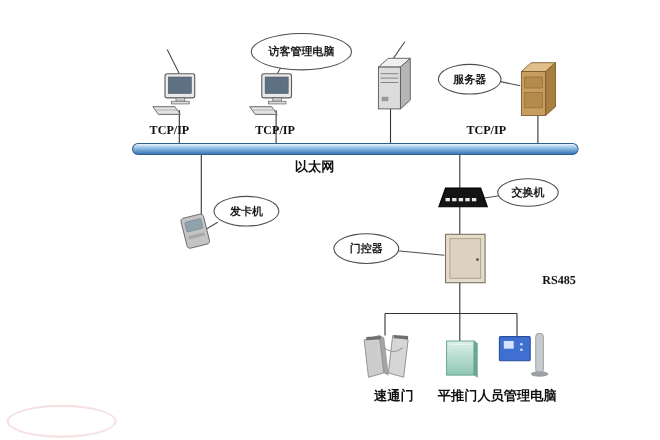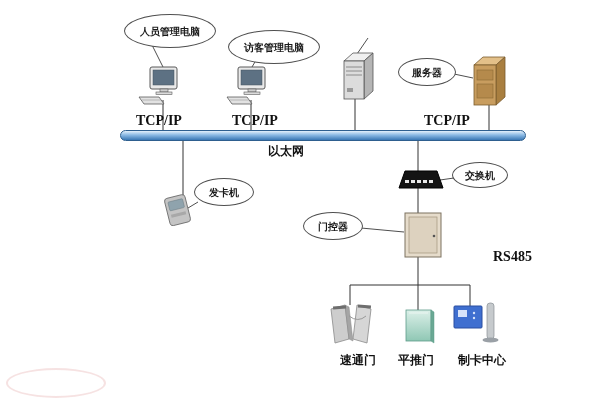--- a/index.html
+++ b/index.html
@@ -29,21 +29,21 @@
     z-index: 3;
   }
   .lbl {
     position: absolute;
     font-weight: 700;
     color: #111111;
     z-index: 3;
     white-space: nowrap;
     font-family: Liberation Mono, monospace;
   }
-  .lbl.tcpip { font-size: 14px; font-family: "Liberation Serif", serif; }
+  .lbl.tcpip { font-size: 11px; font-family: "Liberation Serif", serif; }
   .lbl.big { font-size: 12px; }
   .lbl.center { text-align: right; }
   .eth-bar {
     position: absolute;
     left: 120px; top: 130px;
     width: 406px; height: 11px;
     border: 1px solid #2e5f8f;
     border-radius: 6px;
     background: linear-gradient(180deg, #e3f0fb 0%, #8ab9e4 45%, #3a77b4 100%);
     z-index: 2;
@@ -170,21 +170,20 @@
       <rect x="458" y="310" width="9" height="7" fill="#d7e3fa"></rect>
       <circle cx="474" cy="313" r="1.2" fill="#d7e3fa"></circle>
       <circle cx="474" cy="318" r="1.2" fill="#d7e3fa"></circle>
       <rect x="487" y="303" width="7" height="36" rx="3" fill="#c6cacd" stroke="#8a9096" stroke-width="0.7"></rect>
       <ellipse cx="490.5" cy="340" rx="8" ry="2.5" fill="#9aa0a6"></ellipse>
     </g>
   </svg>
 
   <div class="eth-bar"></div>
 
-  <div class="callout" style="left:124px; top:14px; width:92px; height:34px;">人员管理电脑</div>
 
   <div class="callout" style="left:228px; top:30px; width:92px; height:34px;">访客管理电脑</div>
 
 
   <div class="callout" style="left:194px; top:178px; width:60px; height:28px;">发卡机</div>
 
   <div class="callout" style="left:398px; top:58px; width:58px; height:28px;">服务器</div>
 
   <div class="callout" style="left:452px; top:162px; width:56px; height:26px;">交换机</div>
 
@@ -197,17 +196,17 @@
   <div class="lbl tcpip" style="left:424px; top:113px;">TCP/IP</div>
 
   <div class="lbl big" style="left:268px; top:143px;">以太网</div>
 
   <div class="lbl tcpip" style="left:478px; top:249px;margin-left:15px;">RS485</div>
 
   <div class="lbl big center" style="left:320px; top:352px; width:56px;">速通门</div>
 
   <div class="lbl big center" style="left:382px; top:352px; width:52px;">平推门</div>
 
-  <div class="lbl big center" style="left:428px; top:352px; width:78px;">制卡中心</div>
+  <div class="lbl big center" style="left:428px; top:352px; width:78px;">人员管理电脑</div>
 
   <div class="watermark"></div>
 
 </div>
 
 </body></html>

